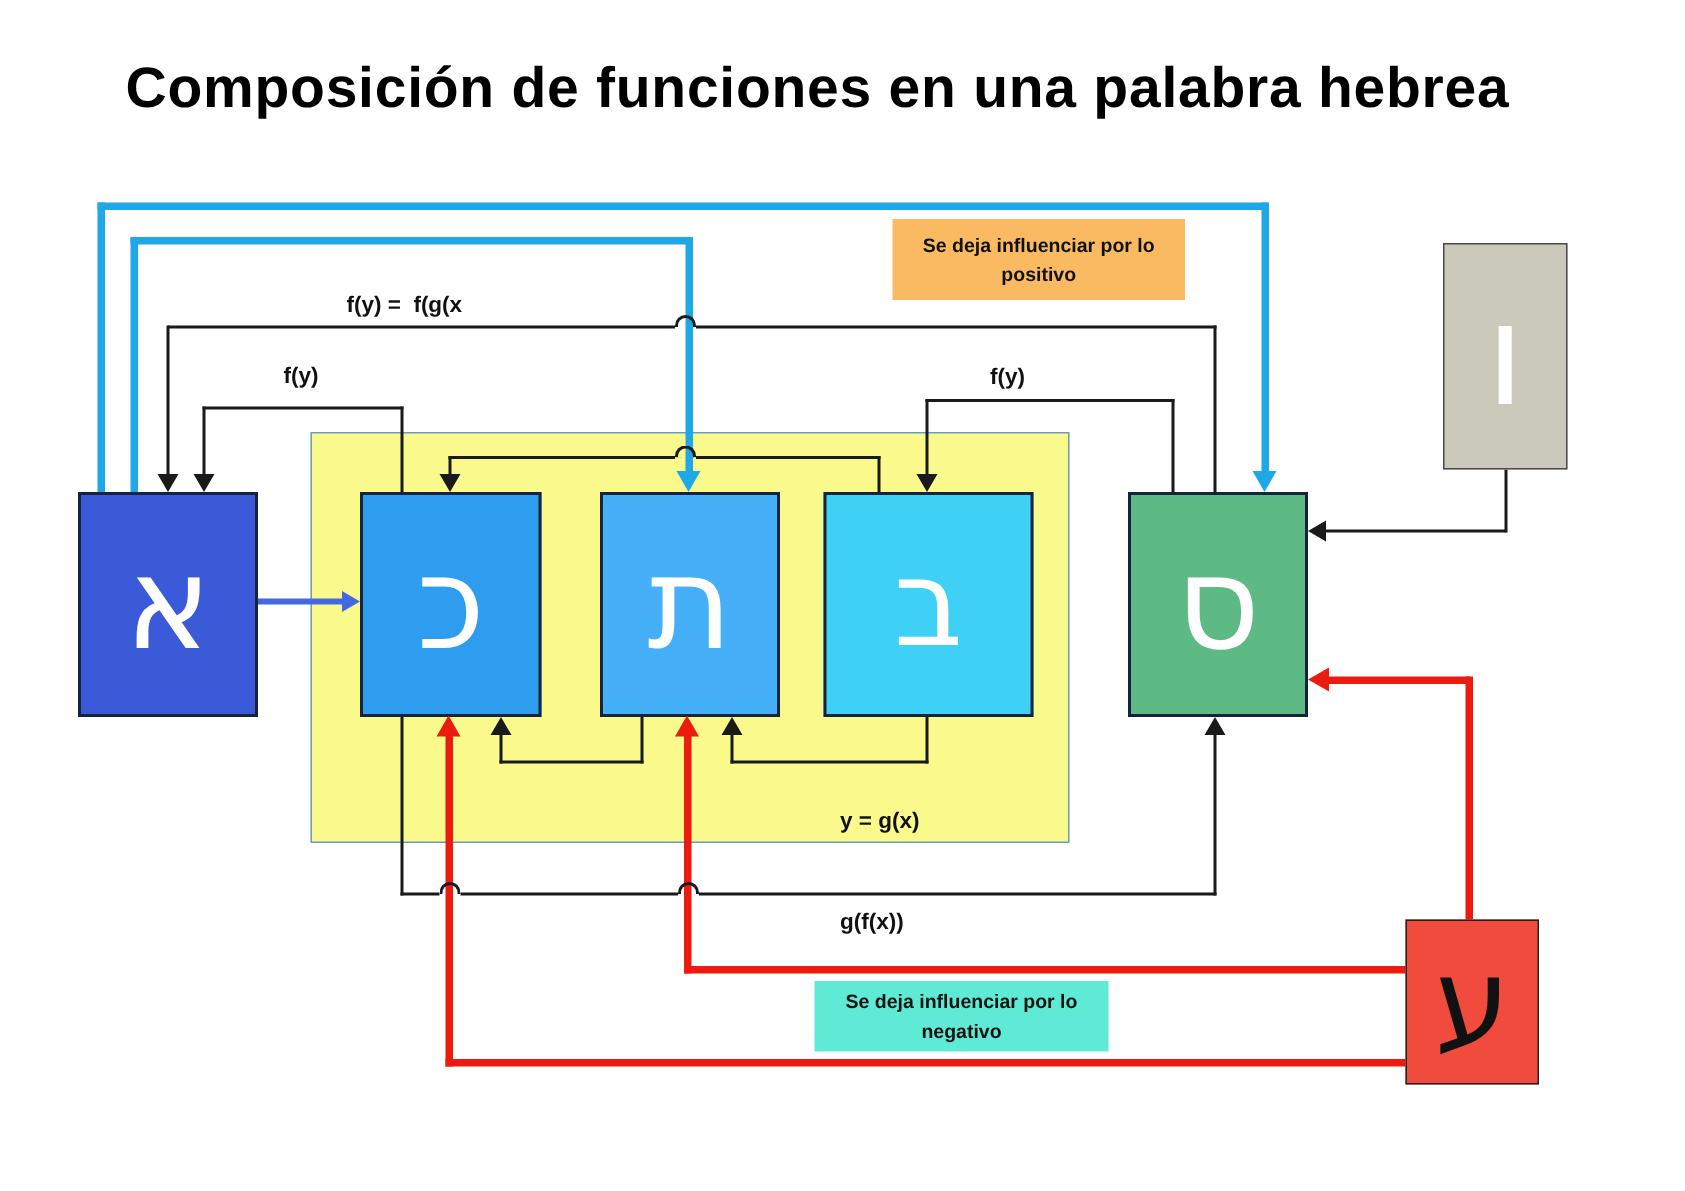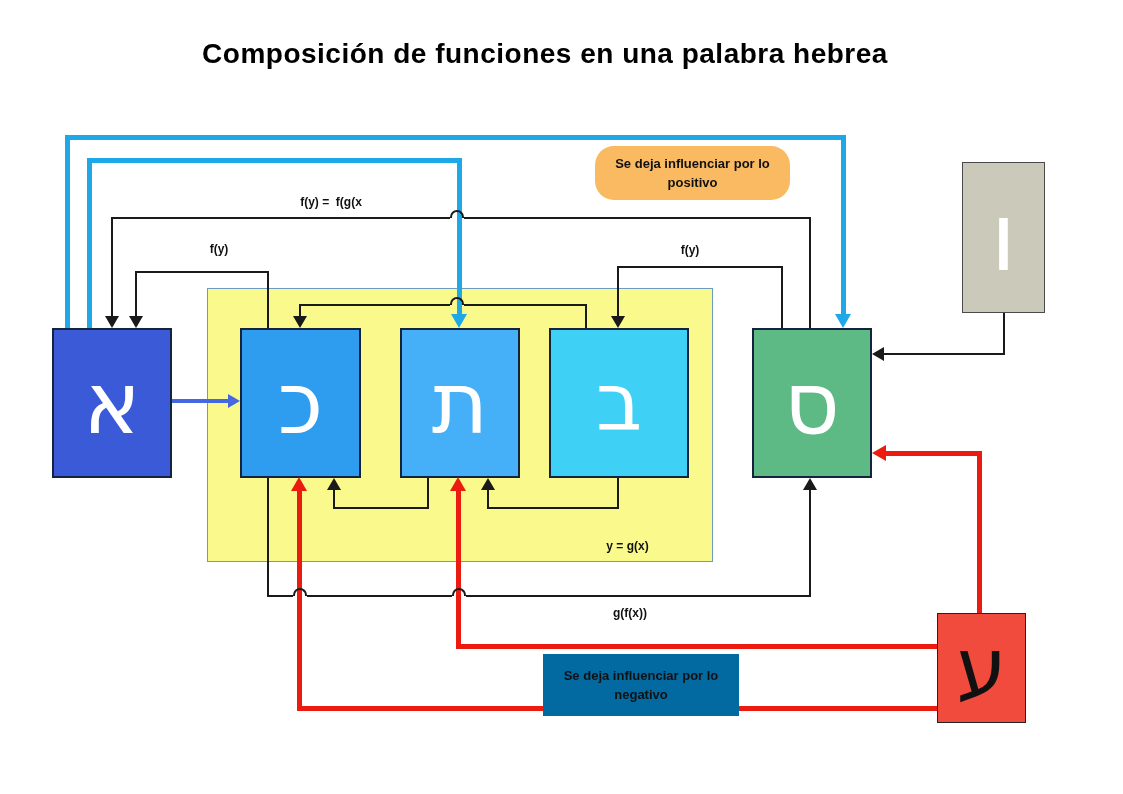--- a/index.html
+++ b/index.html
@@ -17,23 +17,23 @@
   .ah-left-k{border-top:7px solid transparent;border-bottom:7px solid transparent;border-right:12px solid #1a1a1a;}
   .ah-down-c{border-left:8px solid transparent;border-right:8px solid transparent;border-top:14px solid #1fa8e8;}
   .ah-up-r{border-left:8px solid transparent;border-right:8px solid transparent;border-bottom:14px solid #ec1b0f;}
   .ah-left-r{border-top:8px solid transparent;border-bottom:8px solid transparent;border-right:14px solid #ec1b0f;}
   .ah-right-b{border-top:7px solid transparent;border-bottom:7px solid transparent;border-left:12px solid #4468e2;}
   .hbox{position:absolute;border:2px solid #16233e;box-sizing:border-box;display:flex;
         align-items:center;justify-content:center;}
   .hletter{font-family:"DejaVu Sans", sans-serif;color:#ffffff;line-height:1;}
   .callout{position:absolute;box-sizing:border-box;display:flex;align-items:center;justify-content:center;
            text-align:center;font-weight:bold;font-size:13px;color:#111;padding:4px 8px;line-height:1.5;}
-  .fnlabel{position:absolute;font-weight:bold;font-size:12px;color:#111;text-align:center;white-space:pre;}
+  .fnlabel{position:absolute;font-weight:bold;font-size:15px;color:#111;text-align:left;white-space:pre;}
   #title{position:absolute;left:30px;top:38px;width:1030px;text-align:center;font-weight:bold;
-         font-size:28px;color:#000;letter-spacing:0.5px;}
+         font-size:38px;color:#000;letter-spacing:0.5px;}
   #yellowzone{position:absolute;left:207px;top:288px;width:506px;height:274px;
               border:1px solid #6c9bc0;box-sizing:border-box;}
 </style>
 </head>
 <body>
 
 <div id="stage">
 
   <div id="title">Composición de funciones en una palabra hebrea</div>
 
@@ -130,20 +130,20 @@
   <div class="ah ah-up-r" style="left:450px;top:477px;"></div>
   <div class="ah ah-left-r" style="left:872px;top:445px;"></div>
   <div class="ah ah-right-b" style="left:228px;top:394px;"></div>
 
   <div class="fnlabel" style="left:231px;top:195px;width:200px;">f(y) =  f(g(x</div>
   <div class="fnlabel" style="left:189px;top:242px;width:60px;">f(y)</div>
   <div class="fnlabel" style="left:660px;top:243px;width:60px;">f(y)</div>
   <div class="fnlabel" style="left:560px;top:539px;width:135px;">y = g(x)</div>
   <div class="fnlabel" style="left:560px;top:606px;width:140px;">g(f(x))</div>
 
-  <div class="callout" style="left: 595px; top: 146px; width: 195px; height: 54px; background-color: rgb(249, 186, 97); border-radius: 19px;">
+  <div class="callout" style="left: 595px; top: 146px; width: 195px; height: 54px; background-color: rgb(249, 186, 97);">
     <span>Se deja influenciar por lo positivo</span>
   </div>
-  <div class="callout" style="left: 543px; top: 654px; width: 196px; height: 62px; background-color: #0369a1;">
+  <div class="callout" style="left: 543px; top: 654px; width: 196px; height: 47px; background-color: #5eead4;">
     <span>Se deja influenciar por lo negativo</span>
   </div>
 
 </div>
 
 </body></html>

